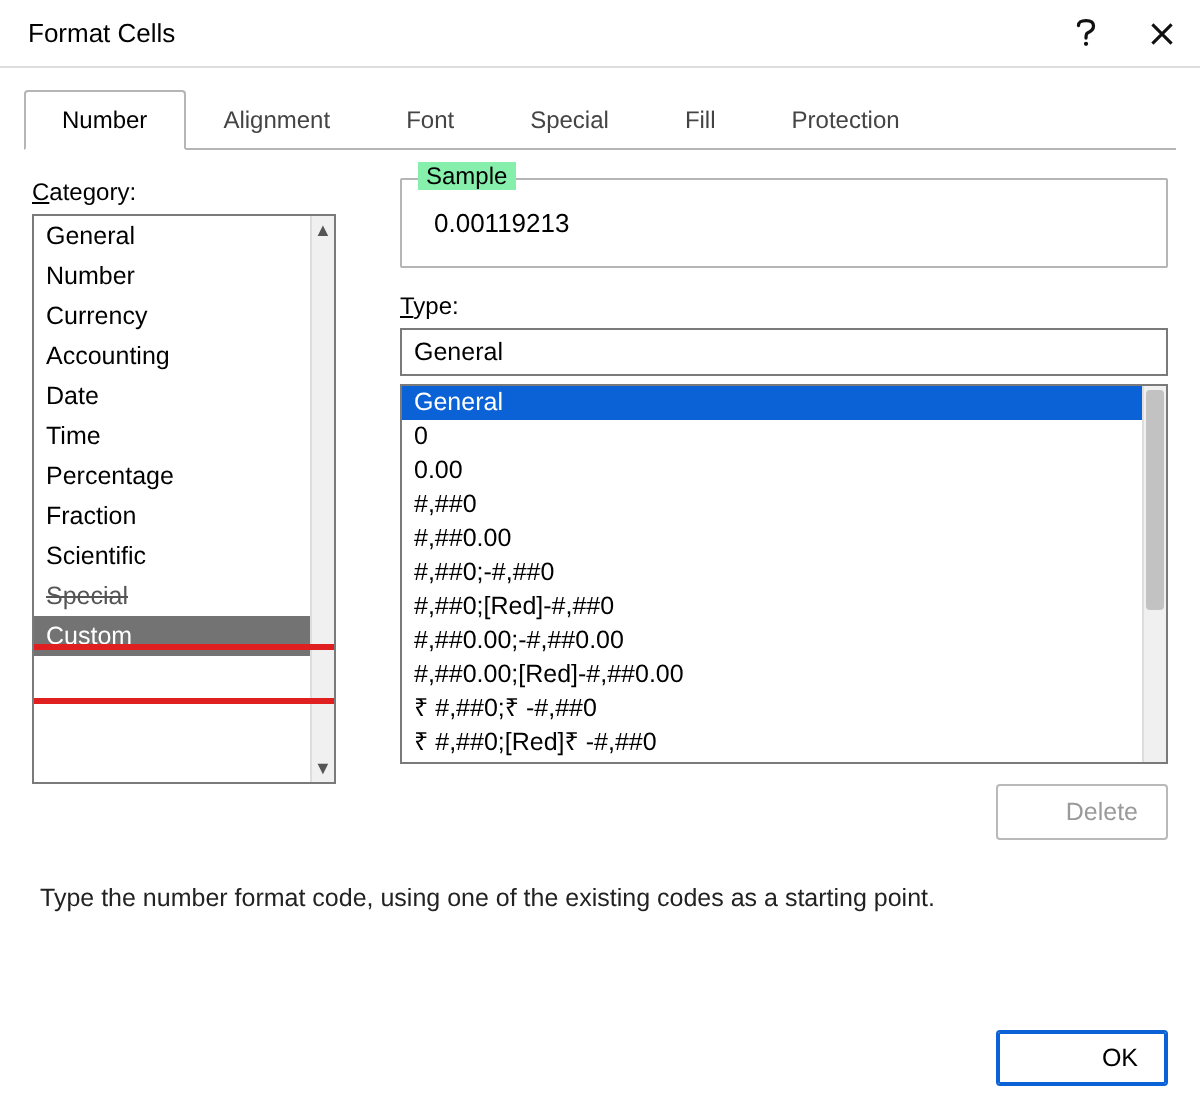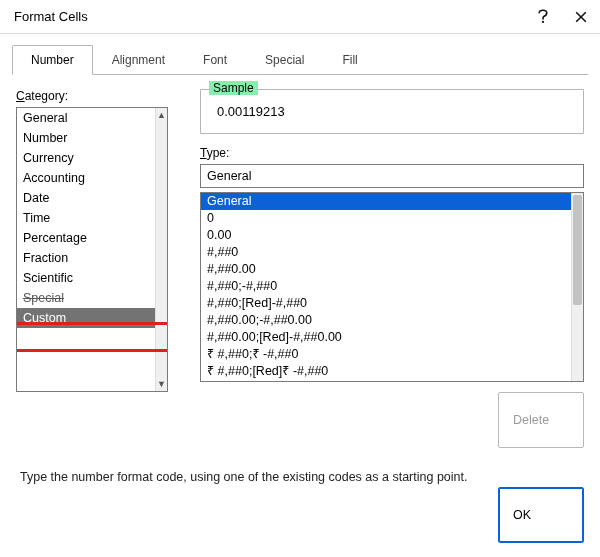--- a/index.html
+++ b/index.html
@@ -31,21 +31,21 @@
   .samplebox .sample-lbl { position: absolute; top: -9px; left: 8px; background: #86efac; padding: 0 4px; font-size: 12px; }
   .samplebox .sample-val { padding: 4px 6px 0 6px; font-size: 13px; }
   .typefield { width: 100%; border: 1px solid #7a7a7a; padding: 4px 6px; font-size: 12.5px; margin-bottom: 4px; }
   .typelist { width: 100%; height: 190px; border: 1px solid #7a7a7a; background:#fff; overflow:hidden; position:relative; }
   .typelist .items { position:absolute; left:0; right:12px; top:0; bottom:0; overflow:hidden; }
   .typelist .item { padding: 0px 6px; font-size: 12.5px; line-height: 17px; cursor:default; }
   .typelist .item.selected { background:#0a62d6; color:#fff; }
   .typelist .scrollbar { position:absolute; right:0; top:0; bottom:0; width:12px; background:#f0f0f0; border-left:1px solid #ddd; }
   .typelist .thumb { position:absolute; left:1px; right:1px; top:2px; height:110px; background:#c2c2c2; border-radius:2px; }
   .deleterow { display:flex; justify-content:flex-end; margin-top:10px; }
-  .btn { min-width: 86px; padding: 20px 14px; border: 1px solid #b9b9b9; background:#fff; font-size:12.5px; text-align:left; cursor:default; border-radius:2px; }
+  .btn { min-width: 86px; padding: 6px 14px; border: 1px solid #b9b9b9; background:#fff; font-size:12.5px; text-align:right; cursor:default; border-radius:2px; }
   .btn.disabled { color:#9a9a9a; }
   .hint { margin: 22px 4px 0 4px; font-size: 12.5px; color:#222; }
   .footer { position: absolute; bottom: 14px; right: 16px; display:flex; gap:12px; }
   .footer .btn.ok { border-color:#0a62d6; box-shadow: 0 0 0 1px #0a62d6 inset; }
 </style>
 </head>
 <body>
 
 <div class="titlebar">
   <div class="left">
@@ -65,20 +65,21 @@
     </span>
   </div>
 </div>
 
 <div class="tabs" id="tabs">
     <div class="tab active">Number</div>
     <div class="tab">Alignment</div>
     <div class="tab">Font</div>
     <div class="tab">Special</div>
     <div class="tab">Fill</div>
+    <div class="tab">Protection</div>
   </div>
 <div class="tab-line"></div>
 
 <div class="panel">
   <div class="toprow">
     <div class="leftcol">
       <div class="lbl"><span id="catU" class="underline">C</span><span id="catRest">ategory:</span></div>
       <div class="listbox" id="catbox">
         <div class="items" id="catitems">
             <div class="item">General</div>

